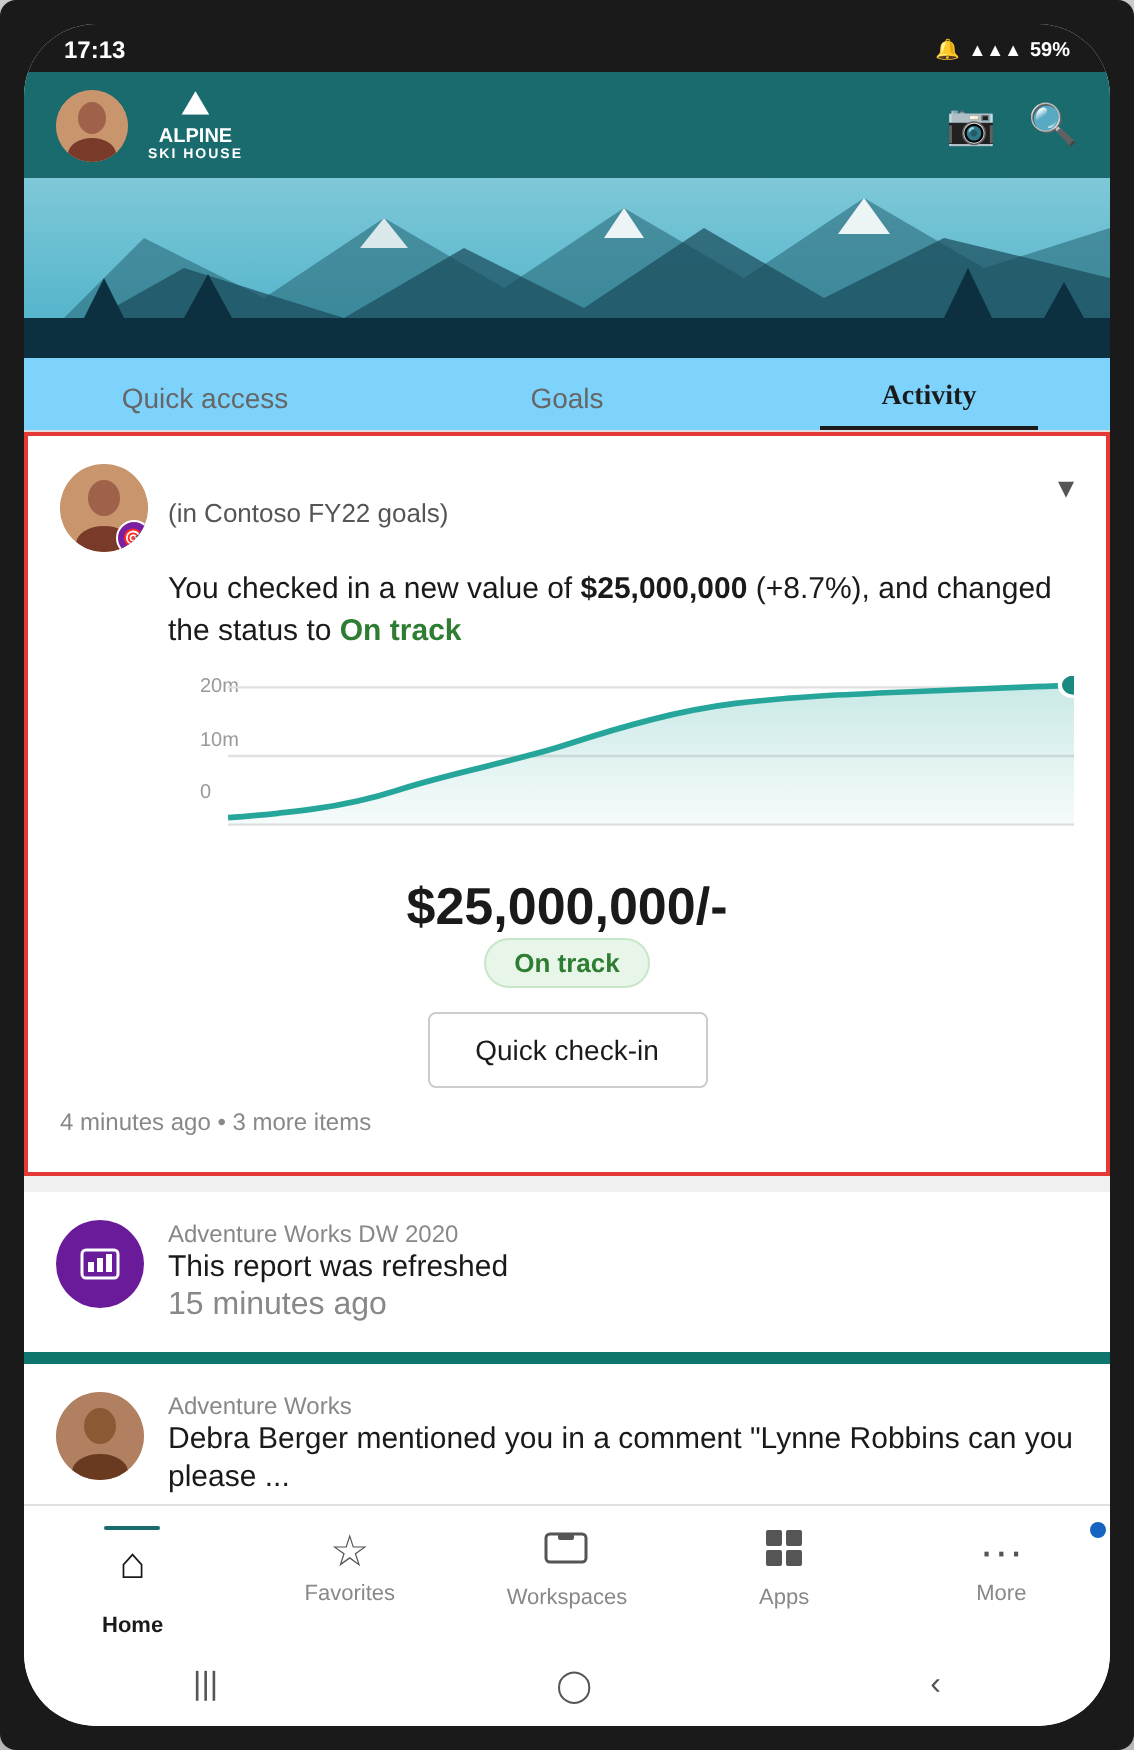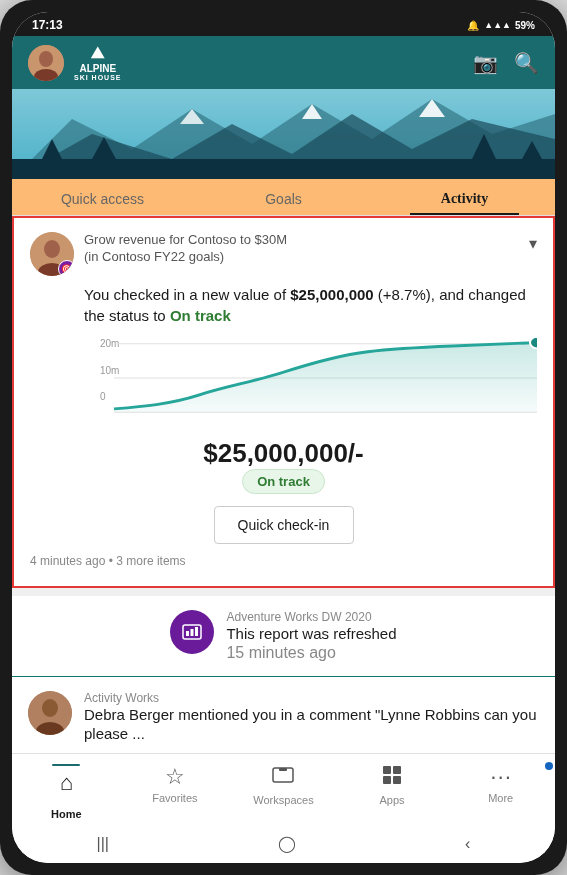--- a/index.html
+++ b/index.html
@@ -8,21 +8,21 @@
       display: flex;
       justify-content: center;
       align-items: center;
       min-height: 100vh;
       font-family: 'Segoe UI', Arial, sans-serif;
     }
     .phone-outer {
       width: 567px;
       height: 875px;
       background: #1a1a1a;
-      border-radius: 32px;
+      border-radius: 8px;
       padding: 12px;
       box-shadow: 0 8px 40px rgba(0,0,0,0.5);
       display: flex;
       flex-direction: column;
     }
     .phone-inner {
       flex: 1;
       background: #fff;
       border-radius: 36px;
       overflow: hidden;
@@ -109,21 +109,21 @@
       position: absolute;
       bottom: 0;
       left: 0;
       width: 100%;
       height: 100%;
     }
     
     .tab-bar {
       display: flex;
       border-bottom: 1px solid #e0e0e0;
-      background: #fdba74;
+      background: #7dd3fc;
       align-items: flex-end;
     }
     .tab-item {
       flex: 1;
       text-align: center;
       padding: 12px 8px 8px;
       font-size: 14px;
       color: #666;
       cursor: pointer;
       position: relative;
@@ -293,22 +293,21 @@
       height: 8px;
       background: #f0f0f0;
     }
     
     .activity-item {
       background: #fff;
       padding: 14px 16px;
       display: flex;
       align-items: flex-start;
       gap: 12px;
-      border-bottom: 1px solid #0f766e;
-      justify-content: center;
+      border-bottom: 6px solid #0f766e;
     }
     .item-icon {
       width: 44px;
       height: 44px;
       border-radius: 50%;
       flex-shrink: 0;
       display: flex;
       align-items: center;
       justify-content: center;
       font-size: 20px;
@@ -482,21 +481,21 @@
               <div class="user-avatar">
                 <svg width="44" height="44" viewBox="0 0 44 44">
                     <circle cx="22" cy="22" r="22" fill="#c8956c"></circle>
                     <ellipse cx="22" cy="17" rx="8" ry="9" fill="#a0614a"></ellipse>
                     <ellipse cx="22" cy="40" rx="14" ry="9" fill="#7a3a2a"></ellipse>
                   </svg>
                 <div class="avatar-badge">🎯</div>
               </div>
               <div>
                 <div class="card-title">
-                  <span>Grow revenue for Contoso to $30M</span><br>
+                  <br>
                   <span>(in Contoso FY22 goals)</span>
                 </div>
               </div>
             </div>
             <span class="chevron-icon">▾</span>
           </div>
 
           <div class="card-message">
             <span>You checked in a new value of </span><span class="bold">$25,000,000</span><span> (+8.7%), and changed the status to </span><span class="green">On track</span>
           </div>
@@ -562,21 +561,21 @@
 
       <div class="activity-item">
         <div class="item-avatar">
           <svg width="44" height="44" viewBox="0 0 44 44">
               <circle cx="22" cy="22" r="22" fill="#b08060"></circle>
               <ellipse cx="22" cy="17" rx="8" ry="9" fill="#8a5a35"></ellipse>
               <ellipse cx="22" cy="40" rx="14" ry="9" fill="#6a3a20"></ellipse>
             </svg>
         </div>
         <div class="item-content">
-          <div class="item-source">Activity Works</div>
+          <div class="item-source">Adventure Works</div>
           <div class="item-text">Debra Berger mentioned you in a comment "Lynne Robbins can you please ...</div>
         </div>
       </div>
 
     </div>
 
     <div class="bottom-nav">
       <div class="nav-item active">
         <div class="nav-underline"></div>
         <span class="nav-icon">⌂</span>

